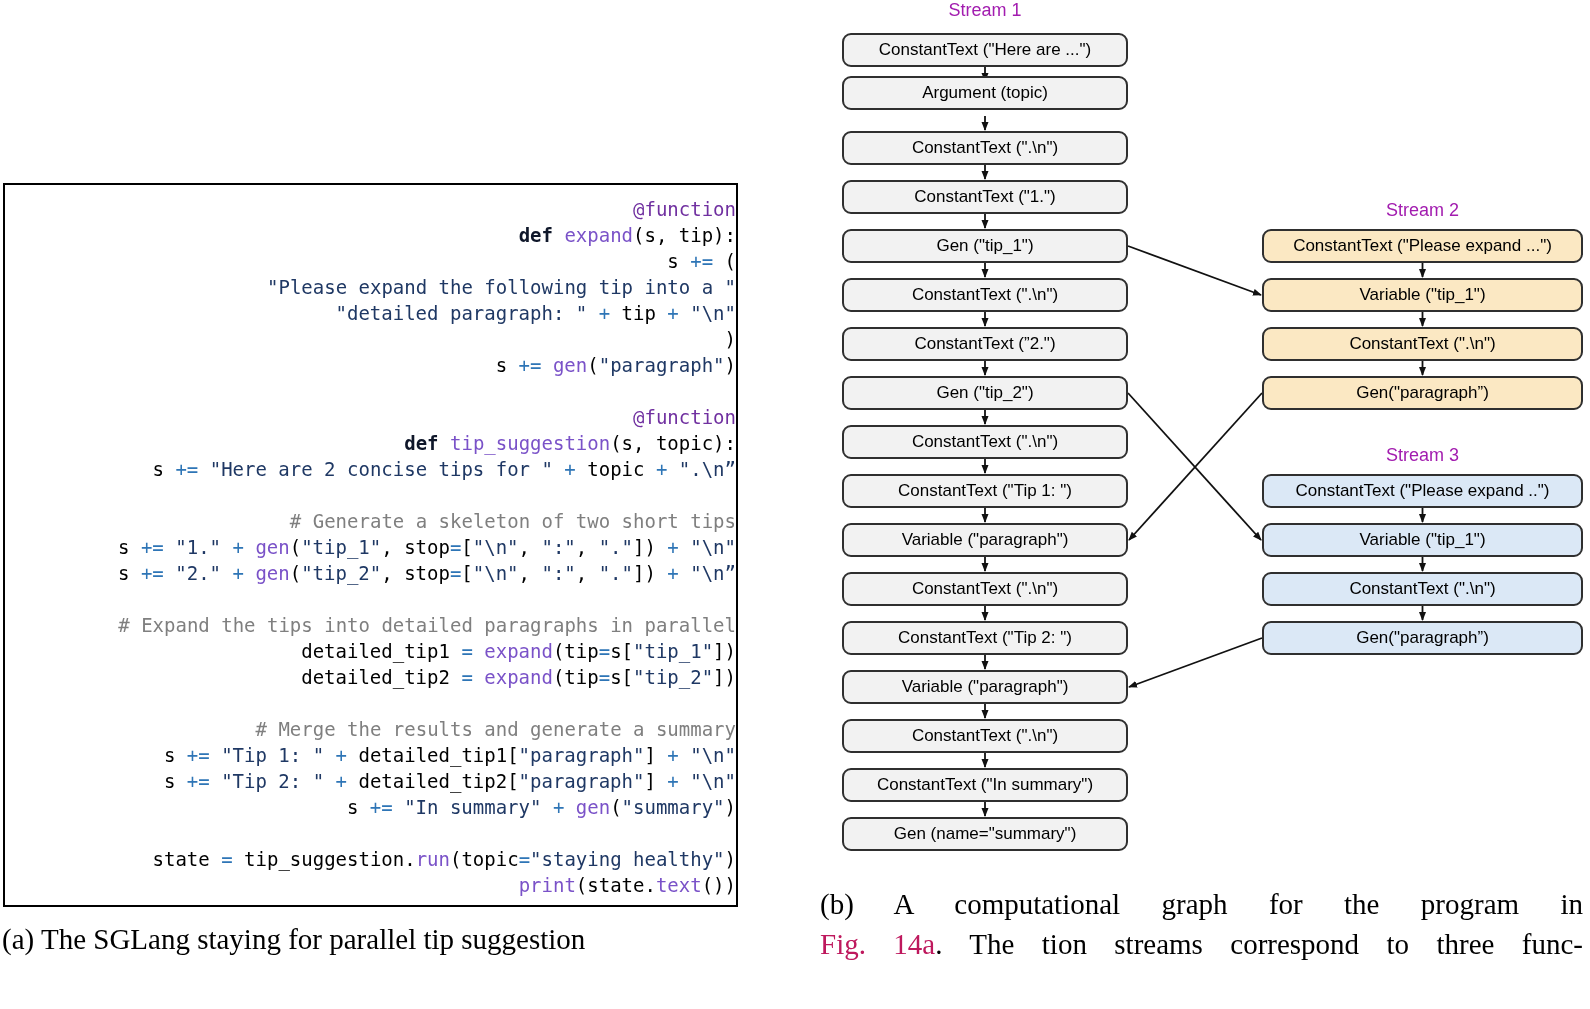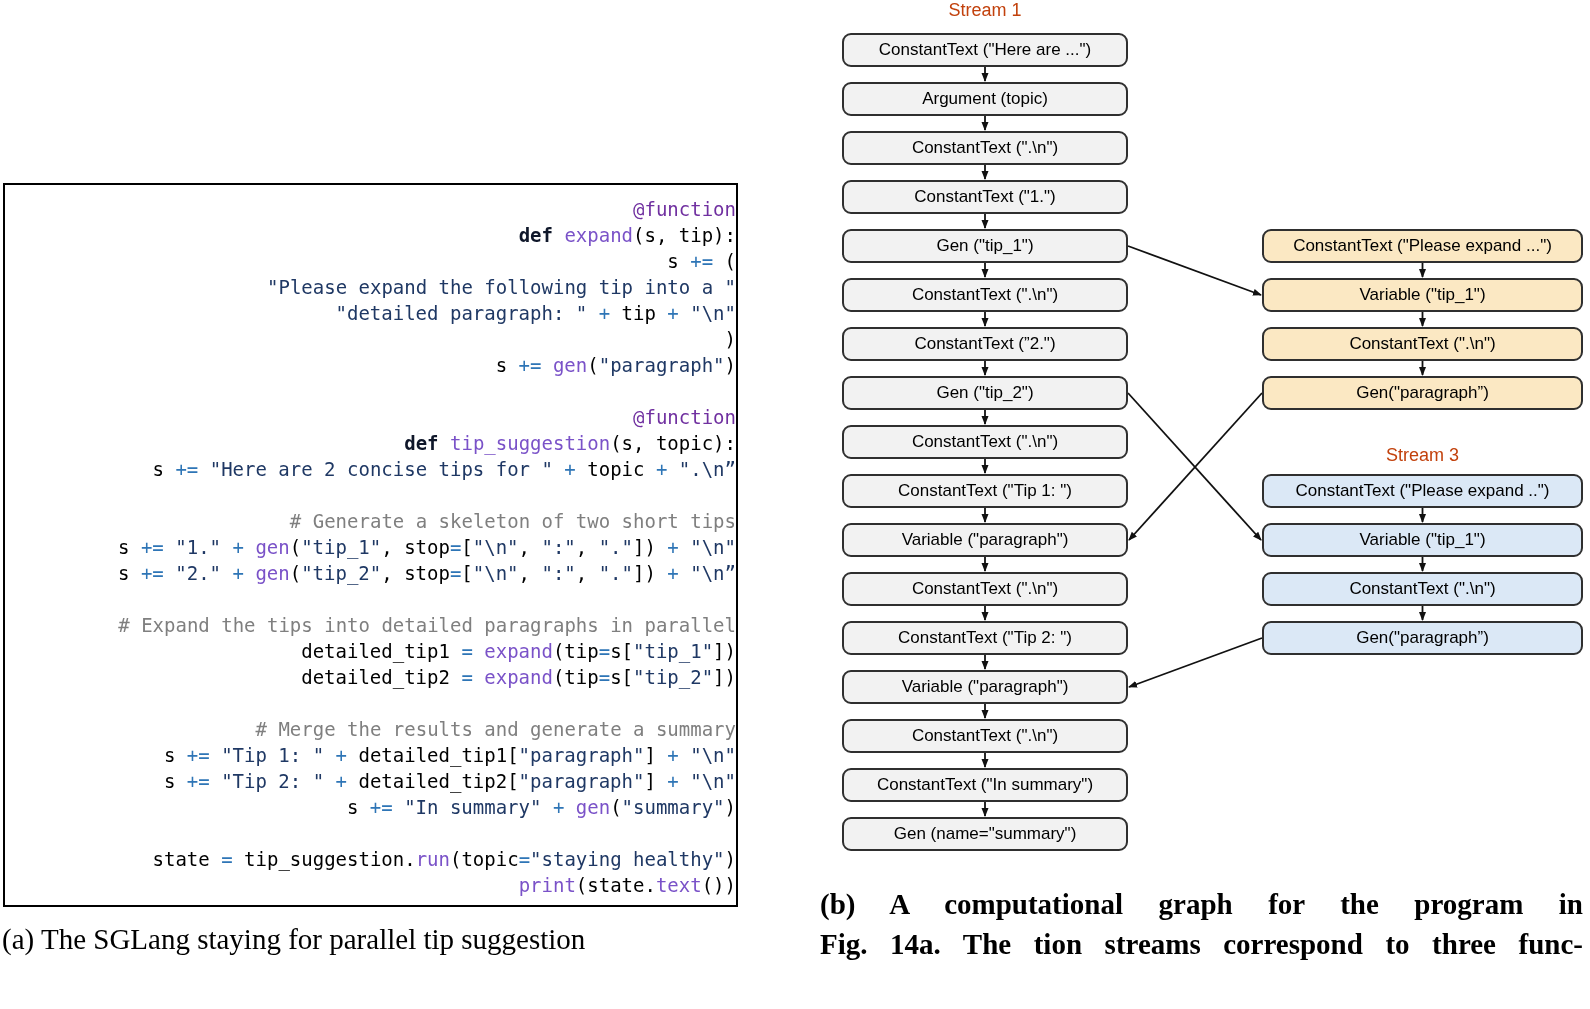--- a/index.html
+++ b/index.html
@@ -13,30 +13,30 @@
   .k{color:#0f172a;font-weight:bold;}
   .f{color:#7A52C8;}
   .s{color:#1F3864;}
   .o{color:#2E75B6;}
   .c{color:#7F7F7F;}
   .p{color:#000;}
 
   
   .diagram{position:absolute;left:820px;top:0;width:770px;height:862px;}
   #edges{position:absolute;left:0;top:0;}
-  .stream-label{position:absolute;text-align:center;font-size:18px;color:#c2410c;}
+  .stream-label{position:absolute;text-align:center;font-size:18px;color:#a21caf;}
   .node{position:absolute;height:34px;box-sizing:border-box;border:2px solid #2F2F2F;border-radius:9px;
         display:flex;align-items:center;justify-content:center;font-size:17px;color:#000;white-space:nowrap;}
 
   
   .caption{position:absolute;font-family:"Liberation Serif",serif;font-size:29px;color:#000;}
   .caption-a{left:2px;top:920px;width:745px;line-height:39px;}
   .caption-b{left:820px;top:884px;width:763px;line-height:40px;}
-  .just{text-align:justify;text-align-last:justify;font-weight:bold;}
-  .fig-link{color:#000000;cursor:pointer;}
+  .just{text-align:justify;text-align-last:justify;}
+  .fig-link{color:#be185d;cursor:pointer;}
 </style>
 </head>
 <body>
 
 <div class="root">
 
   <div class="code-box">
     <pre class="code" id="code-pre"><div class="cl"><span class="d">@function</span></div><div class="cl"><span class="k">def </span><span class="f">expand</span><span class="p">(s, tip):</span></div><div class="cl"><span class="p">    s </span><span class="o">+=</span><span class="p"> (</span></div><div class="cl"><span class="p">        </span><span class="s">"Please expand the following tip into a "</span></div><div class="cl"><span class="p">        </span><span class="s">"detailed paragraph: "</span><span class="p"> </span><span class="o">+</span><span class="p"> tip </span><span class="o">+</span><span class="p"> </span><span class="s">"\n"</span></div><div class="cl"><span class="p">    )</span></div><div class="cl"><span class="p">    s </span><span class="o">+=</span><span class="p"> </span><span class="f">gen</span><span class="p">(</span><span class="s">"paragraph"</span><span class="p">)</span></div><div class="cl">&nbsp;</div><div class="cl"><span class="d">@function</span></div><div class="cl"><span class="k">def </span><span class="f">tip_suggestion</span><span class="p">(s, topic):</span></div><div class="cl"><span class="p">    s </span><span class="o">+=</span><span class="p"> </span><span class="s">"Here are 2 concise tips for "</span><span class="p"> </span><span class="o">+</span><span class="p"> topic </span><span class="o">+</span><span class="p"> </span><span class="s">".\n”</span></div><div class="cl">&nbsp;</div><div class="cl"><span class="c">    # Generate a skeleton of two short tips</span></div><div class="cl"><span class="p">    s </span><span class="o">+=</span><span class="p"> </span><span class="s">"1."</span><span class="p"> </span><span class="o">+</span><span class="p"> </span><span class="f">gen</span><span class="p">(</span><span class="s">"tip_1"</span><span class="p">, stop</span><span class="o">=</span><span class="p">[</span><span class="s">"\n"</span><span class="p">, </span><span class="s">":"</span><span class="p">, </span><span class="s">"."</span><span class="p">]) </span><span class="o">+</span><span class="p"> </span><span class="s">"\n"</span></div><div class="cl"><span class="p">    s </span><span class="o">+=</span><span class="p"> </span><span class="s">"2."</span><span class="p"> </span><span class="o">+</span><span class="p"> </span><span class="f">gen</span><span class="p">(</span><span class="s">"tip_2"</span><span class="p">, stop</span><span class="o">=</span><span class="p">[</span><span class="s">"\n"</span><span class="p">, </span><span class="s">":"</span><span class="p">, </span><span class="s">"."</span><span class="p">]) </span><span class="o">+</span><span class="p"> </span><span class="s">"\n”</span></div><div class="cl">&nbsp;</div><div class="cl"><span class="c">    # Expand the tips into detailed paragraphs in parallel</span></div><div class="cl"><span class="p">    detailed_tip1 </span><span class="o">=</span><span class="p"> </span><span class="f">expand</span><span class="p">(tip</span><span class="o">=</span><span class="p">s[</span><span class="s">"tip_1"</span><span class="p">])</span></div><div class="cl"><span class="p">    detailed_tip2 </span><span class="o">=</span><span class="p"> </span><span class="f">expand</span><span class="p">(tip</span><span class="o">=</span><span class="p">s[</span><span class="s">"tip_2"</span><span class="p">])</span></div><div class="cl">&nbsp;</div><div class="cl"><span class="c">    # Merge the results and generate a summary</span></div><div class="cl"><span class="p">    s </span><span class="o">+=</span><span class="p"> </span><span class="s">"Tip 1: "</span><span class="p"> </span><span class="o">+</span><span class="p"> detailed_tip1[</span><span class="s">"paragraph"</span><span class="p">] </span><span class="o">+</span><span class="p"> </span><span class="s">"\n"</span></div><div class="cl"><span class="p">    s </span><span class="o">+=</span><span class="p"> </span><span class="s">"Tip 2: "</span><span class="p"> </span><span class="o">+</span><span class="p"> detailed_tip2[</span><span class="s">"paragraph"</span><span class="p">] </span><span class="o">+</span><span class="p"> </span><span class="s">"\n"</span></div><div class="cl"><span class="p">    s </span><span class="o">+=</span><span class="p"> </span><span class="s">"In summary"</span><span class="p"> </span><span class="o">+</span><span class="p"> </span><span class="f">gen</span><span class="p">(</span><span class="s">"summary"</span><span class="p">)</span></div><div class="cl">&nbsp;</div><div class="cl"><span class="p">state </span><span class="o">=</span><span class="p"> tip_suggestion.</span><span class="f">run</span><span class="p">(topic</span><span class="o">=</span><span class="s">"staying healthy"</span><span class="p">)</span></div><div class="cl"><span class="f">print</span><span class="p">(state.</span><span class="f">text</span><span class="p">())</span></div></pre>
   </div>
 
@@ -73,36 +73,37 @@
         <line x1="602.5" y1="508" x2="602.5" y2="522" stroke="#111" stroke-width="1.8" marker-end="url(#ah)"></line>
         <line x1="602.5" y1="557" x2="602.5" y2="571" stroke="#111" stroke-width="1.8" marker-end="url(#ah)"></line>
         <line x1="602.5" y1="606" x2="602.5" y2="620" stroke="#111" stroke-width="1.8" marker-end="url(#ah)"></line>
         <line x1="308" y1="246" x2="441" y2="295" stroke="#111" stroke-width="1.8" marker-end="url(#ah)"></line>
         <line x1="308" y1="393" x2="441" y2="540" stroke="#111" stroke-width="1.8" marker-end="url(#ah)"></line>
         <line x1="442" y1="393" x2="309" y2="540" stroke="#111" stroke-width="1.8" marker-end="url(#ah)"></line>
         <line x1="442" y1="638" x2="309" y2="687" stroke="#111" stroke-width="1.8" marker-end="url(#ah)"></line>
       </svg>
   <div class="stream-label" style="left: 22px; width: 286px; top: 0px;">Stream 1</div>
       <div class="node" style="left: 22px; width: 286px; top: 33px; background: rgb(242, 242, 242);">ConstantText ("Here are ...")</div>
-      <div class="node" style="left: 22px; width: 286px; top: 82px; background: rgb(242, 242, 242);">Argument (topic)</div>
+      <div class="node" style="left: 22px; width: 286px; top: 76px; background: rgb(242, 242, 242);">Argument (topic)</div>
       <div class="node" style="left: 22px; width: 286px; top: 131px; background: rgb(242, 242, 242);">ConstantText (".\n")</div>
       <div class="node" style="left: 22px; width: 286px; top: 180px; background: rgb(242, 242, 242);">ConstantText ("1.")</div>
       <div class="node" style="left: 22px; width: 286px; top: 229px; background: rgb(242, 242, 242);">Gen ("tip_1")</div>
       <div class="node" style="left: 22px; width: 286px; top: 278px; background: rgb(242, 242, 242);">ConstantText (".\n")</div>
       <div class="node" style="left: 22px; width: 286px; top: 327px; background: rgb(242, 242, 242);">ConstantText (”2.")</div>
       <div class="node" style="left: 22px; width: 286px; top: 376px; background: rgb(242, 242, 242);">Gen ("tip_2")</div>
       <div class="node" style="left: 22px; width: 286px; top: 425px; background: rgb(242, 242, 242);">ConstantText (".\n")</div>
       <div class="node" style="left: 22px; width: 286px; top: 474px; background: rgb(242, 242, 242);">ConstantText ("Tip 1: ")</div>
       <div class="node" style="left: 22px; width: 286px; top: 523px; background: rgb(242, 242, 242);">Variable ("paragraph")</div>
       <div class="node" style="left: 22px; width: 286px; top: 572px; background: rgb(242, 242, 242);">ConstantText (".\n")</div>
       <div class="node" style="left: 22px; width: 286px; top: 621px; background: rgb(242, 242, 242);">ConstantText ("Tip 2: ")</div>
       <div class="node" style="left: 22px; width: 286px; top: 670px; background: rgb(242, 242, 242);">Variable ("paragraph")</div>
       <div class="node" style="left: 22px; width: 286px; top: 719px; background: rgb(242, 242, 242);">ConstantText (".\n")</div>
       <div class="node" style="left: 22px; width: 286px; top: 768px; background: rgb(242, 242, 242);">ConstantText ("In summary")</div>
       <div class="node" style="left: 22px; width: 286px; top: 817px; background: rgb(242, 242, 242);">Gen (name="summary")</div>
+      <div class="stream-label" style="left: 442px; width: 321px; top: 200px;">Stream 2</div>
       <div class="node" style="left: 442px; width: 321px; top: 229px; background: rgb(251, 232, 195);">ConstantText ("Please expand ...")</div>
       <div class="node" style="left: 442px; width: 321px; top: 278px; background: rgb(251, 232, 195);">Variable ("tip_1")</div>
       <div class="node" style="left: 442px; width: 321px; top: 327px; background: rgb(251, 232, 195);">ConstantText (".\n")</div>
       <div class="node" style="left: 442px; width: 321px; top: 376px; background: rgb(251, 232, 195);">Gen("paragraph”)</div>
       <div class="stream-label" style="left: 442px; width: 321px; top: 445px;">Stream 3</div>
       <div class="node" style="left: 442px; width: 321px; top: 474px; background: rgb(219, 232, 246);">ConstantText ("Please expand ..")</div>
       <div class="node" style="left: 442px; width: 321px; top: 523px; background: rgb(219, 232, 246);">Variable ("tip_1")</div>
       <div class="node" style="left: 442px; width: 321px; top: 572px; background: rgb(219, 232, 246);">ConstantText (".\n")</div>
       <div class="node" style="left: 442px; width: 321px; top: 621px; background: rgb(219, 232, 246);">Gen("paragraph”)</div>
     </div>

